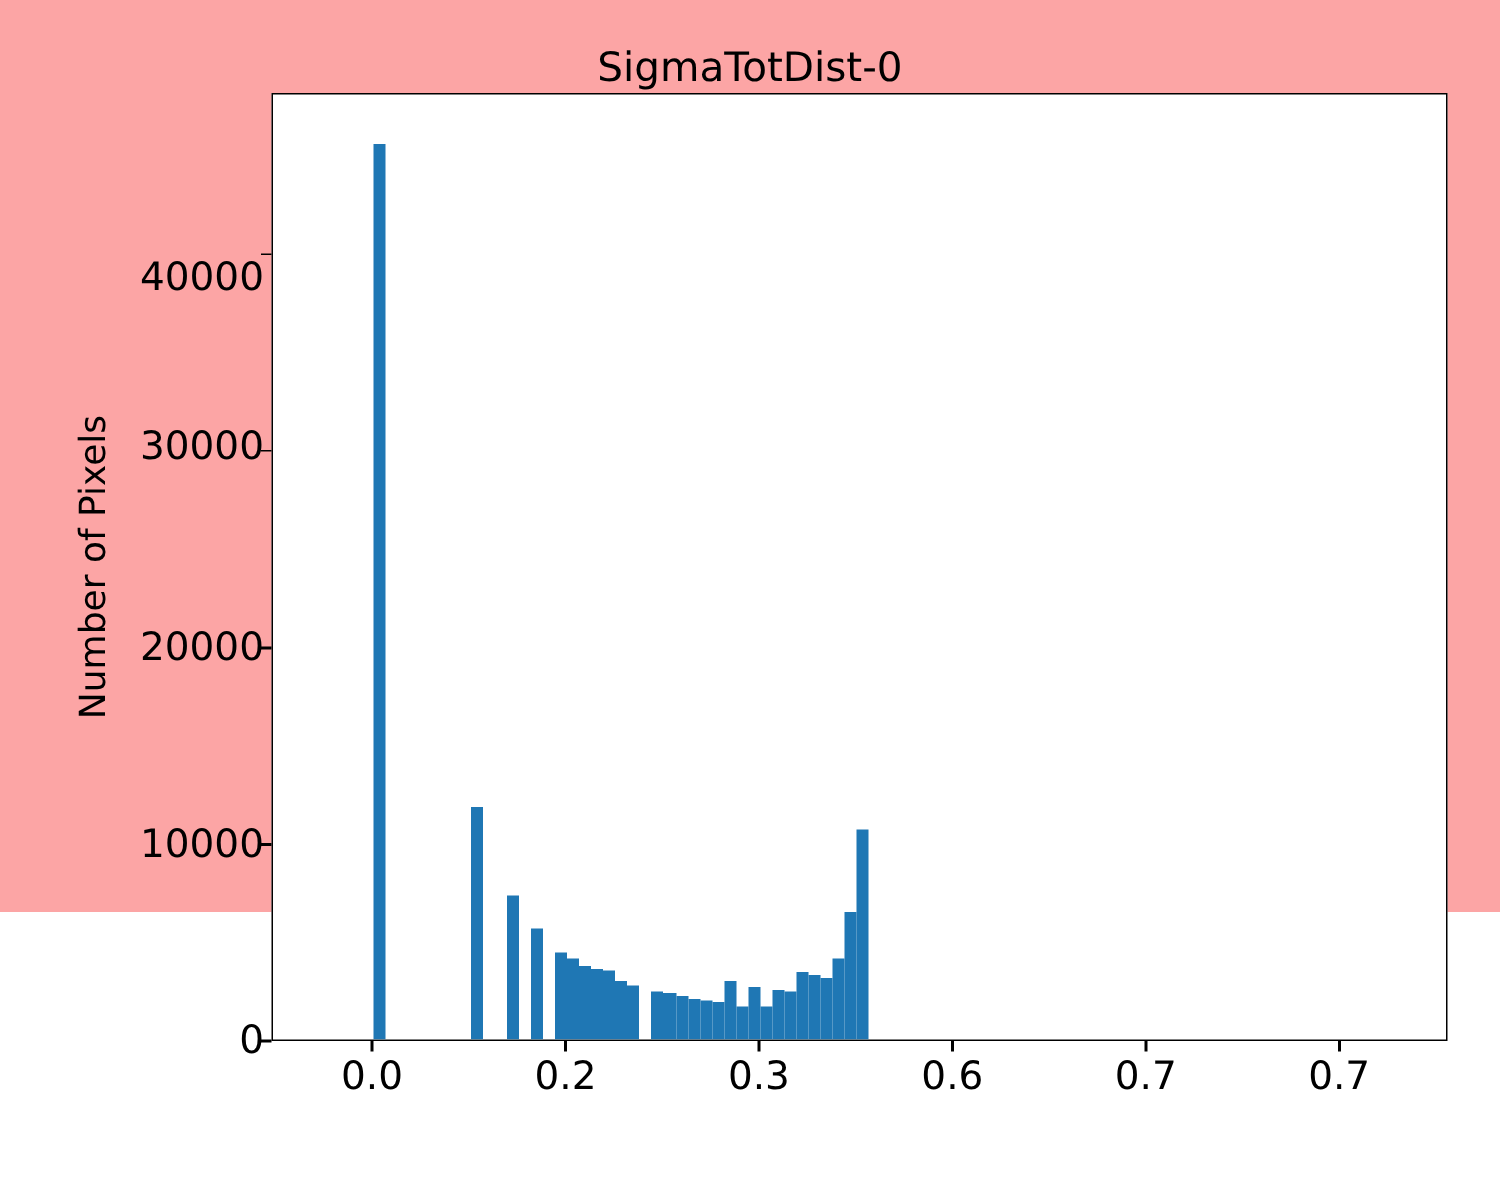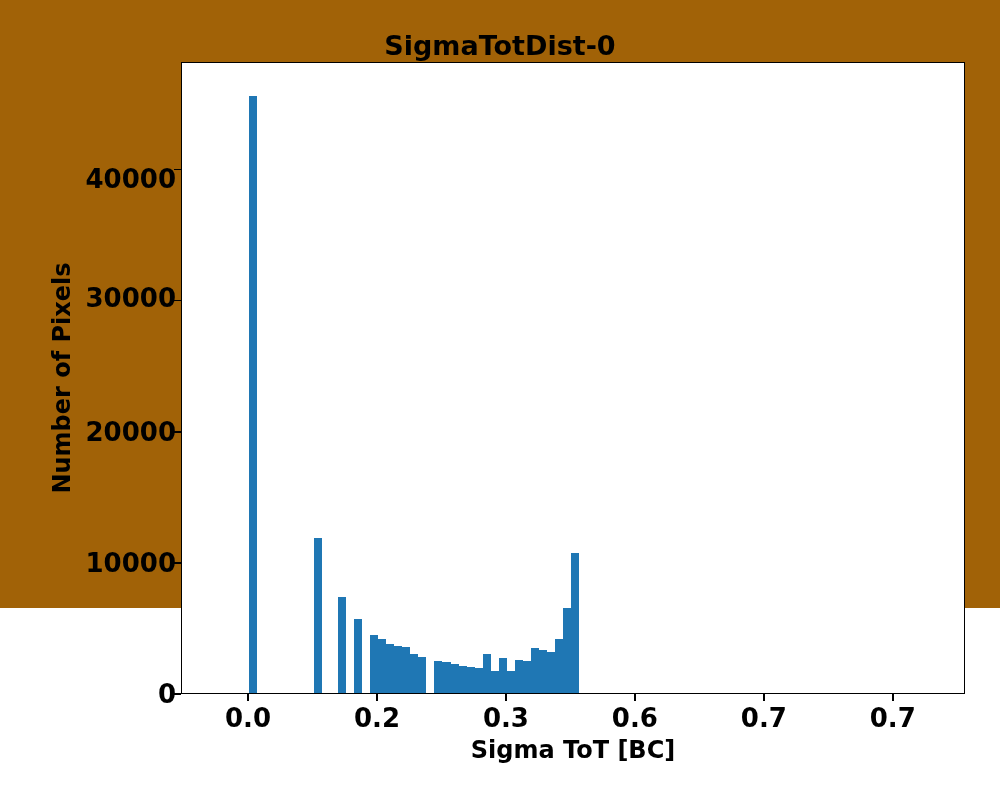--- a/index.html
+++ b/index.html
@@ -10,22 +10,21 @@
   body {
     width: 1000px;
     height: 800px;
     font-family: "DejaVu Sans", sans-serif;
     overflow: hidden;
   }
   #figure {
     position: relative;
     width: 1000px;
     height: 608px;
-    background: #a16207;
-    font-weight: bold;
+    background: #fca5a5;
   }
   #chart-title {
     position: absolute;
     left: 0;
     top: 30px;
     width: 1000px;
     text-align: center;
     font-size: 27px;
     color: #000000;
     letter-spacing: 0px;
@@ -174,19 +173,18 @@
   <div id="yticks-layer">
       <div class="ytick-mark" style="top: 693.2px;"></div>
       <div class="ytick-label" style="top: 694px;">0</div>
       <div class="ytick-mark" style="top: 562.08px;"></div>
       <div class="ytick-label" style="top: 562.88px;">10000</div>
       <div class="ytick-mark" style="top: 430.959px;"></div>
       <div class="ytick-label" style="top: 431.759px;">20000</div>
       <div class="ytick-mark" style="top: 299.839px;"></div>
       <div class="ytick-label" style="top: 298px;">30000</div>
       <div class="ytick-mark" style="top: 168.719px;"></div>
-      <div class="ytick-label" style="top: 179px;">40000</div>
+      <div class="ytick-label" style="top: 185px;">40000</div>
     </div>
 
-  <div id="xlabel">Sigma ToT [BC]</div>
   <div id="ylabel">Number of Pixels</div>
 
 </div>
 
 </body></html>

